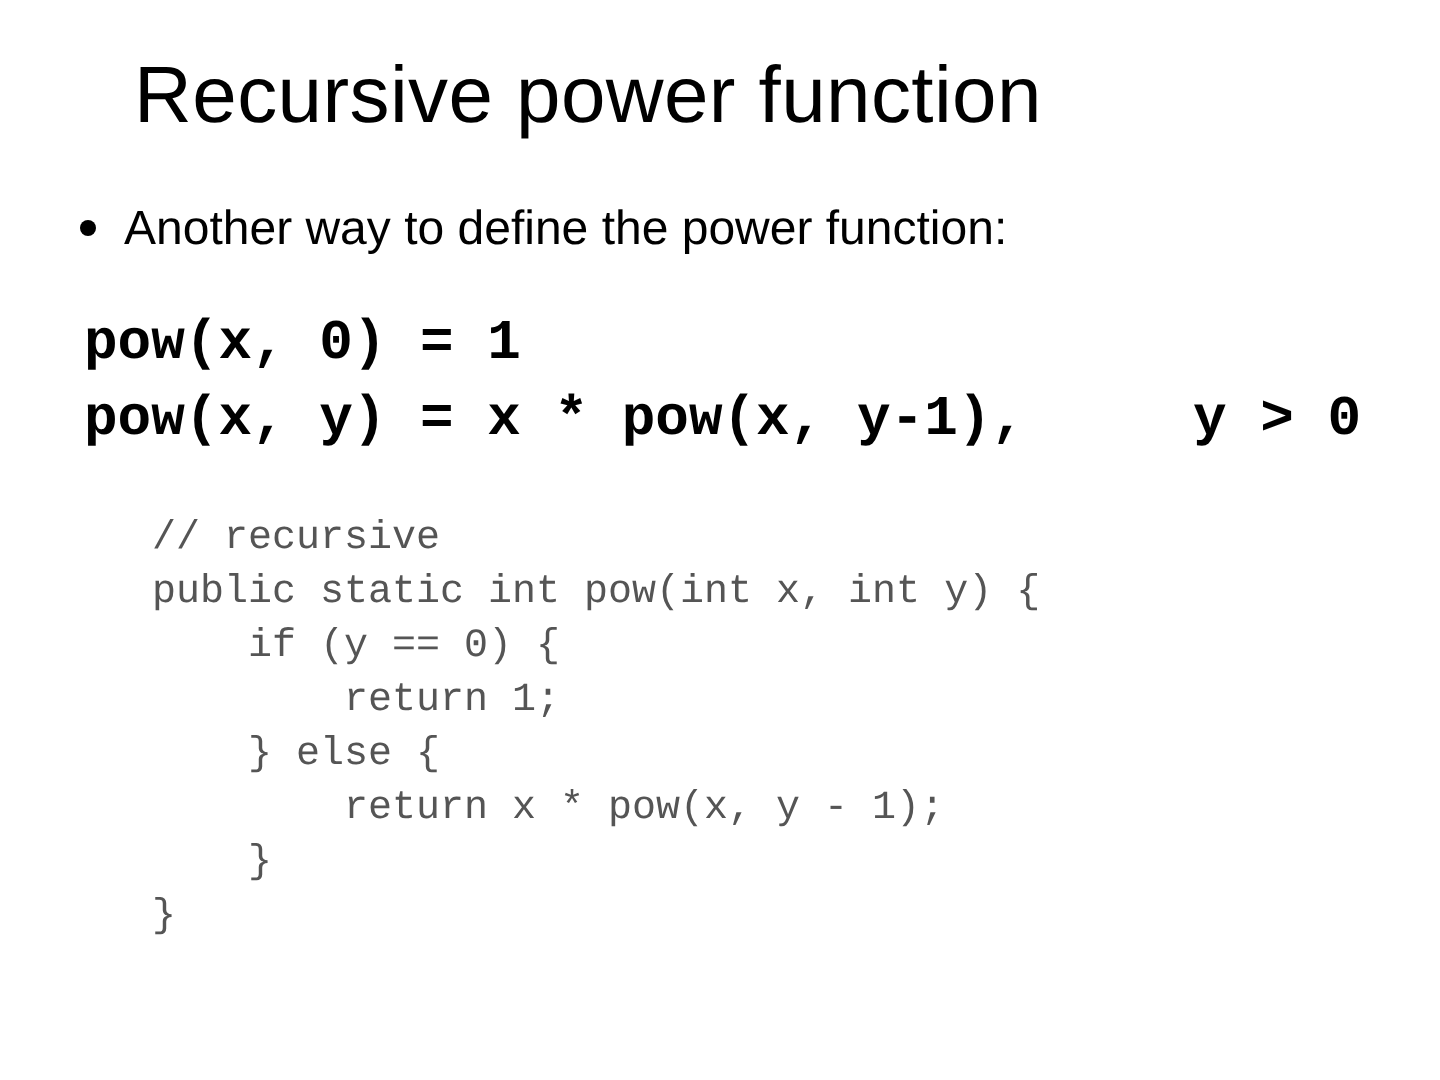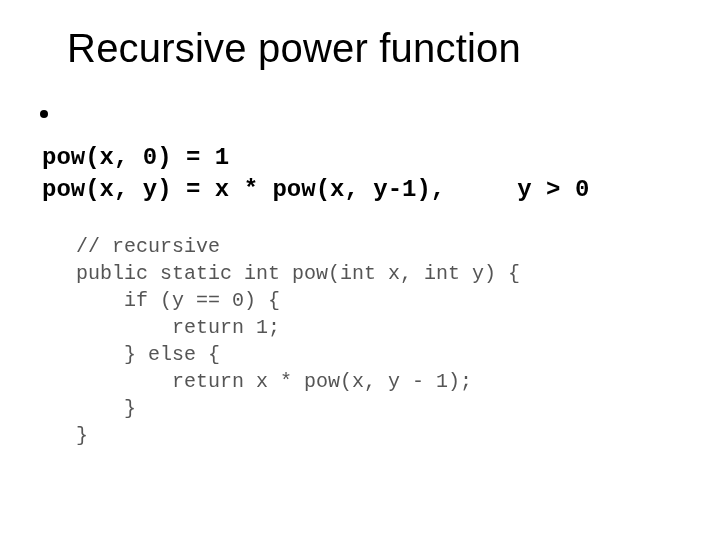--- a/index.html
+++ b/index.html
@@ -39,21 +39,21 @@
     margin-top: 11px;
     margin-right: 14px;
     flex: 0 0 auto;
   }
   .bullet-text {
     line-height: 1.3;
   }
   .def-block {
     font-family: "Courier New", Courier, monospace;
     font-weight: bold;
-    font-size: 24px;
+    font-size: 28px;
     line-height: 1.35;
     white-space: pre;
     margin: 6px 0 26px 2px;
     color: #000;
   }
   .code-block {
     font-family: "Courier New", Courier, monospace;
     font-size: 20px;
     line-height: 1.35;
     white-space: pre;
@@ -63,20 +63,21 @@
 </style>
 </head>
 <body>
 
 <div class="slide">
 
   <h1 class="title">Recursive power function</h1>
 
   <div class="bullet-row">
     <span class="bullet-dot"></span>
+    <span class="bullet-text">Another way to define the power function:</span>
   </div>
 
   <div class="def-block">pow(x, 0) = 1
 pow(x, y) = x * pow(x, y-1),     y &gt; 0</div>
 
   <div class="code-block">// recursive
 public static int pow(int x, int y) {
     if (y == 0) {
         return 1;
     } else {

